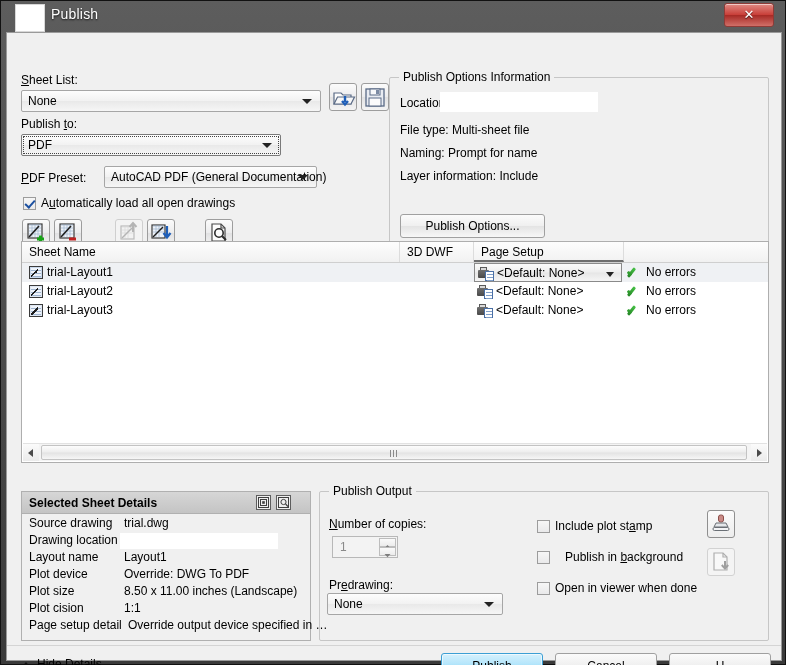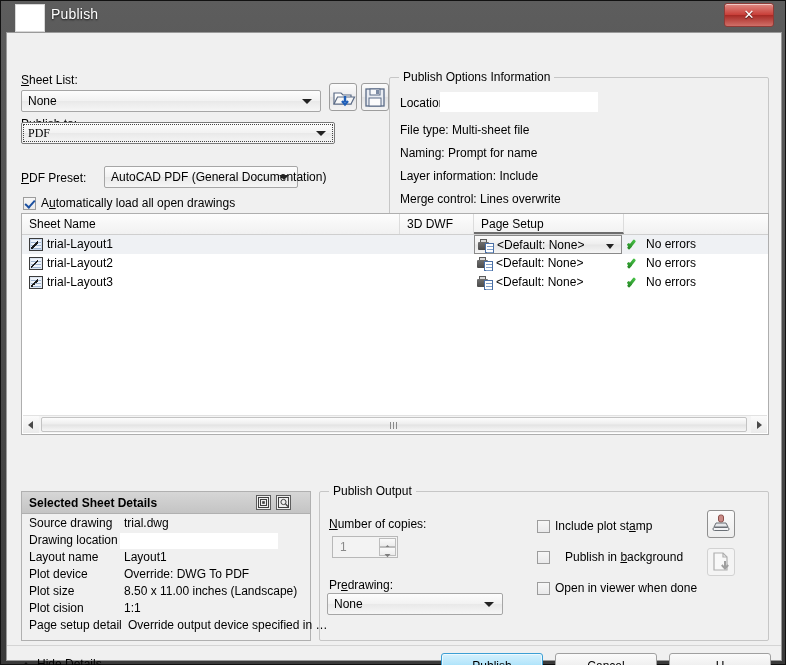--- a/index.html
+++ b/index.html
@@ -93,21 +93,21 @@
     position:absolute;box-sizing:border-box;width:13px;height:13px;
     border:1px solid #9c9c9c;
     background:linear-gradient(180deg,#f6f6f6 0%,#e9e9ea 100%);
   }
   .cbox.checked::after{
     content:"";position:absolute;left:3px;top:0px;width:4px;height:8px;
     border:solid #1a4fa0;border-width:0 2px 2px 0;transform:rotate(42deg);
   }
   
   #table-frame{
-    position:absolute;left:14px;top:180px;width:748px;height:222px;
+    position:absolute;left:14px;top:208px;width:748px;height:222px;
     box-sizing:border-box;background:#fff;border:1px solid #aeaeae;
   }
   #thead{position:absolute;left:0;top:0;width:746px;height:20px;
     background:linear-gradient(180deg,#fdfdfd 0%,#f1f1f1 100%);
     border-bottom:1px solid #cfcfcf;}
   .th{position:absolute;top:0;height:20px;line-height:20px;padding-left:7px;box-sizing:border-box;
       border-right:1px solid #dcdcdc;white-space:nowrap;}
   .th.active{border-bottom:2px solid #6d6d6d;}
   .trow{position:absolute;left:0;width:746px;height:19px;}
   .trow.sel{background:#eff1f4;}
@@ -214,30 +214,30 @@
         <rect x="4" y="5" width="18" height="17" fill="#e9ecf2" stroke="#5a6b86" stroke-width="1.3"></rect>
         <rect x="8" y="5" width="10" height="6" fill="#f7f8fa" stroke="#5a6b86" stroke-width="1"></rect>
         <rect x="14" y="6" width="3" height="4" fill="#7b8aa3"></rect>
         <rect x="7" y="14" width="12" height="8" fill="#fbfbfc" stroke="#5a6b86" stroke-width="1"></rect>
       </svg>
     </div>
 
     <div class="lbl" style="left:14px;top:84px;">
       <span>Publish </span><span class="ul">t</span><span>o:</span>
     </div>
-    <div class="combo focused" style="left:14px;top:89px;width:314px;height:22px;font-family:Liberation Serif, serif;">
+    <div class="combo focused" style="left:14px;top:101px;width:260px;height:22px;">
       <span class="inner-dot"></span>
       <span class="ctext">PDF</span>
       <span class="arrow"></span>
     </div>
 
     <div class="lbl" style="left:14px;top:138px;">
       <span class="ul">P</span><span>DF Preset:</span>
     </div>
-    <div class="combo" style="left:97px;top:133px;width:194px;height:22px;">
+    <div class="combo" style="left:97px;top:133px;width:213px;height:22px;">
       <span class="ctext">AutoCAD PDF (General Documentation)</span>
       <span class="arrow"></span>
     </div>
 
     <div class="cbox checked" style="left:16px;top:164px;"></div>
     <div class="lbl" style="left:34px;top:163px;">
       <span>A</span><span class="ul">u</span><span>tomatically load all open drawings</span>
     </div>
 
     <div class="tbtn" style="left:15px;top:186px;">
@@ -281,21 +281,20 @@
       </svg>
     </div>
 
     <div class="group" style="left:382px;top:44px;width:380px;height:168px;">
       <span class="gtitle">Publish Options Information</span>
       <div class="lbl" style="left:10px;top:18px;">Location:</div>
       <div style="position:absolute;left:50px;top:14px;width:158px;height:20px;background:#fff;"></div>
       <div class="lbl" style="left:10px;top:45px;">File type: Multi-sheet file</div>
       <div class="lbl" style="left:10px;top:68px;">Naming: Prompt for name</div>
       <div class="lbl" style="left:10px;top:91px;">Layer information: Include</div>
-      <div class="lbl" style="left:10px;top:114px;">Merge control: Lines overwrite</div>
       <div class="pbtn" style="left:10px;top:136px;width:145px;height:24px;line-height:23px;">
         <span>Publish Options...</span>
       </div>
     </div>
 
     <div id="table-frame">
       <div id="thead">
         <div class="th" style="left:0;width:378px;">Sheet Name</div>
         <div class="th" style="left:378px;width:74px;">3D DWF</div>
         <div class="th active" style="left:452px;width:150px;">Page Setup</div>

